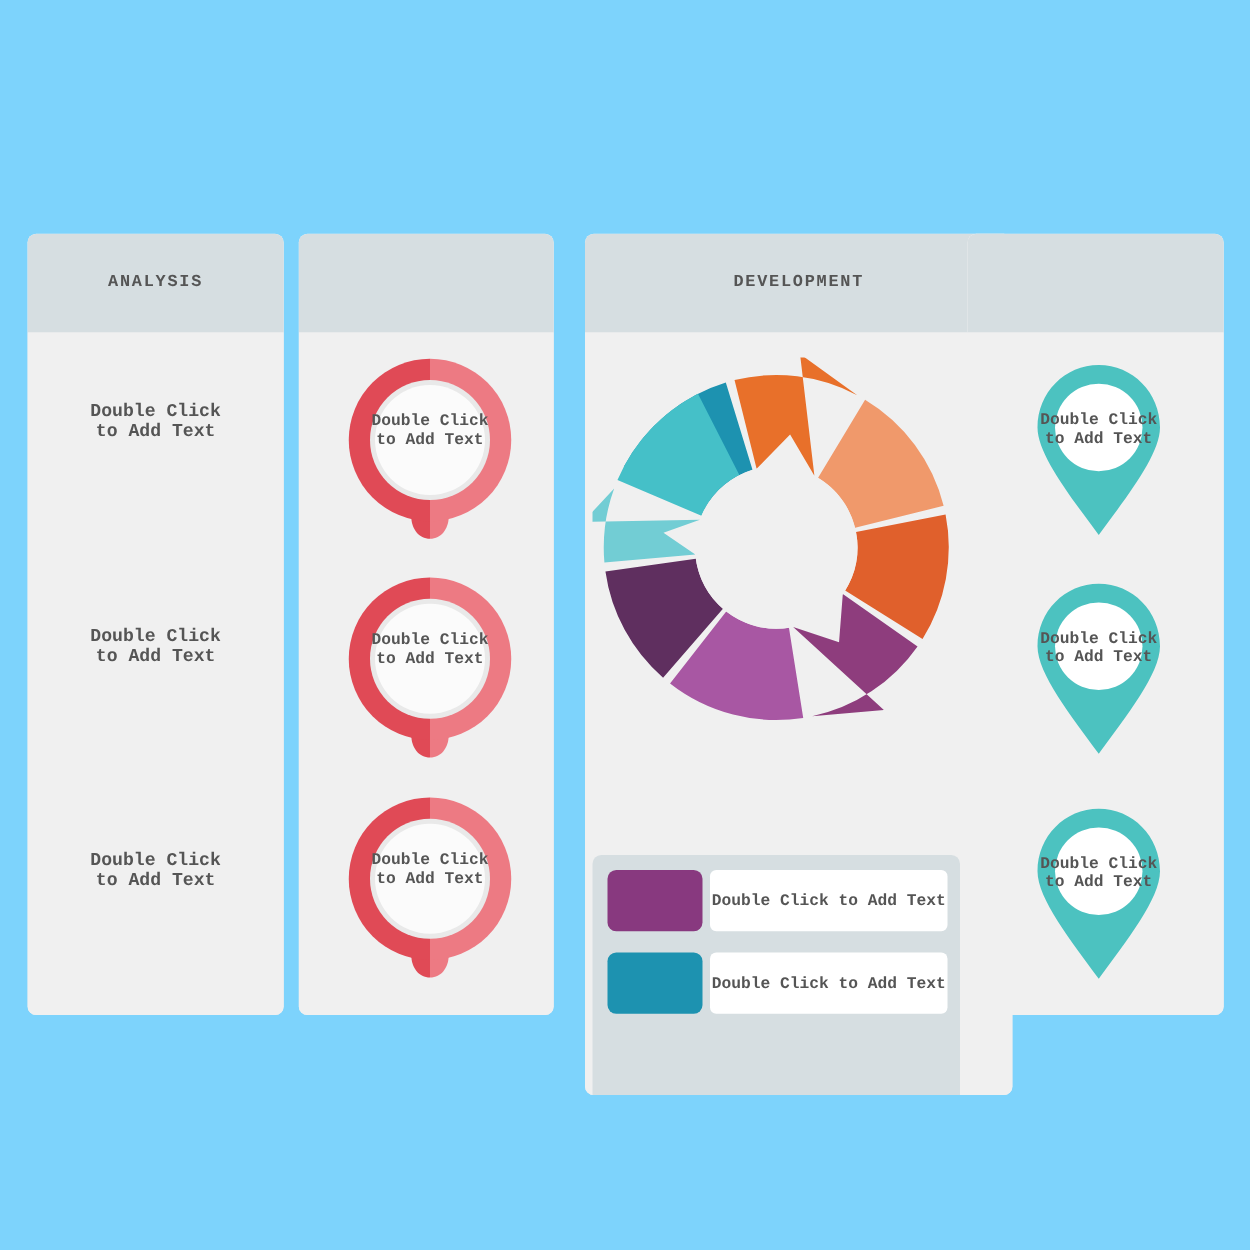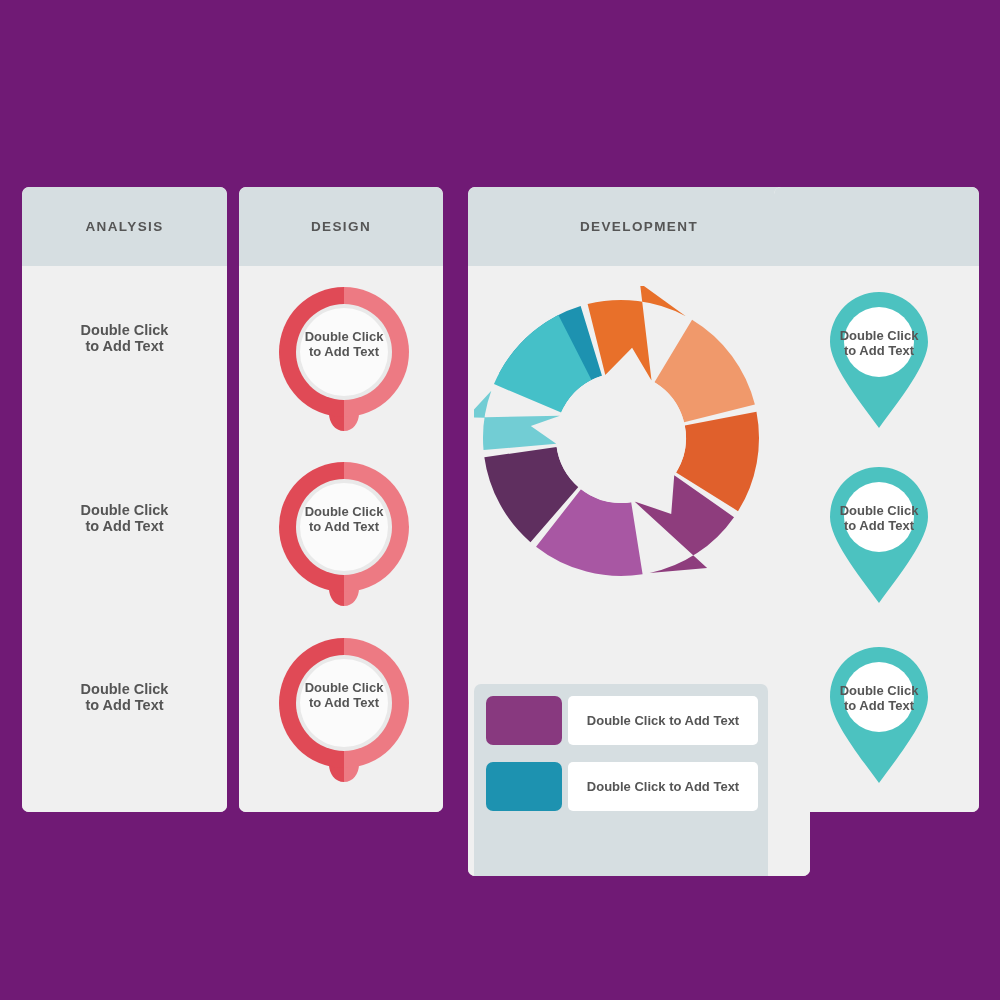--- a/index.html
+++ b/index.html
@@ -4,23 +4,23 @@
 <style>
   html, body {
     margin: 0;
     padding: 0;
     background: #000000;
   }
   #stage {
     position: relative;
     width: 1000px;
     height: 1000px;
-    background: #701a75;
+    background: #7dd3fc;
     overflow: hidden;
-    font-family: Liberation Sans, sans-serif;
+    font-family: Liberation Mono, monospace;
   }
 
   
   .column {
     position: absolute;
     border-radius: 7px;
     overflow: hidden;
     background: #f0f0f0;
   }
   .col-header {
@@ -178,21 +178,20 @@
 to Add Text</div>
       <div class="plain-text" style="top:236px">Double Click
 to Add Text</div>
       <div class="plain-text" style="top:415px">Double Click
 to Add Text</div>
     </div>
   </div>
 
   <div class="column" id="col-design">
     <div class="col-header" style="background: rgb(214, 222, 225);"></div>
-    <div class="col-header-label">DESIGN</div>
     <div class="col-body" style="background: rgb(240, 240, 240);">
 
       <div class="ring-marker" style="left:38px; top:19px">
         <svg width="134" height="152" viewBox="0 0 134 152" aria-hidden="true">
           <g>
             <path d="M67 112 C58 112 52 120 52 128 C52 138 58 146 67 146 Z" fill="#e04a56"></path>
             <path d="M67 112 C76 112 82 120 82 128 C82 138 76 146 67 146 Z" fill="#ed7a83"></path>
             <path d="M67 2 A65 65 0 0 0 67 132 Z" fill="#e04a56"></path>
             <path d="M67 2 A65 65 0 0 1 67 132 Z" fill="#ed7a83"></path>
             <circle cx="67" cy="67" r="48" fill="#e9e9e9"></circle>

